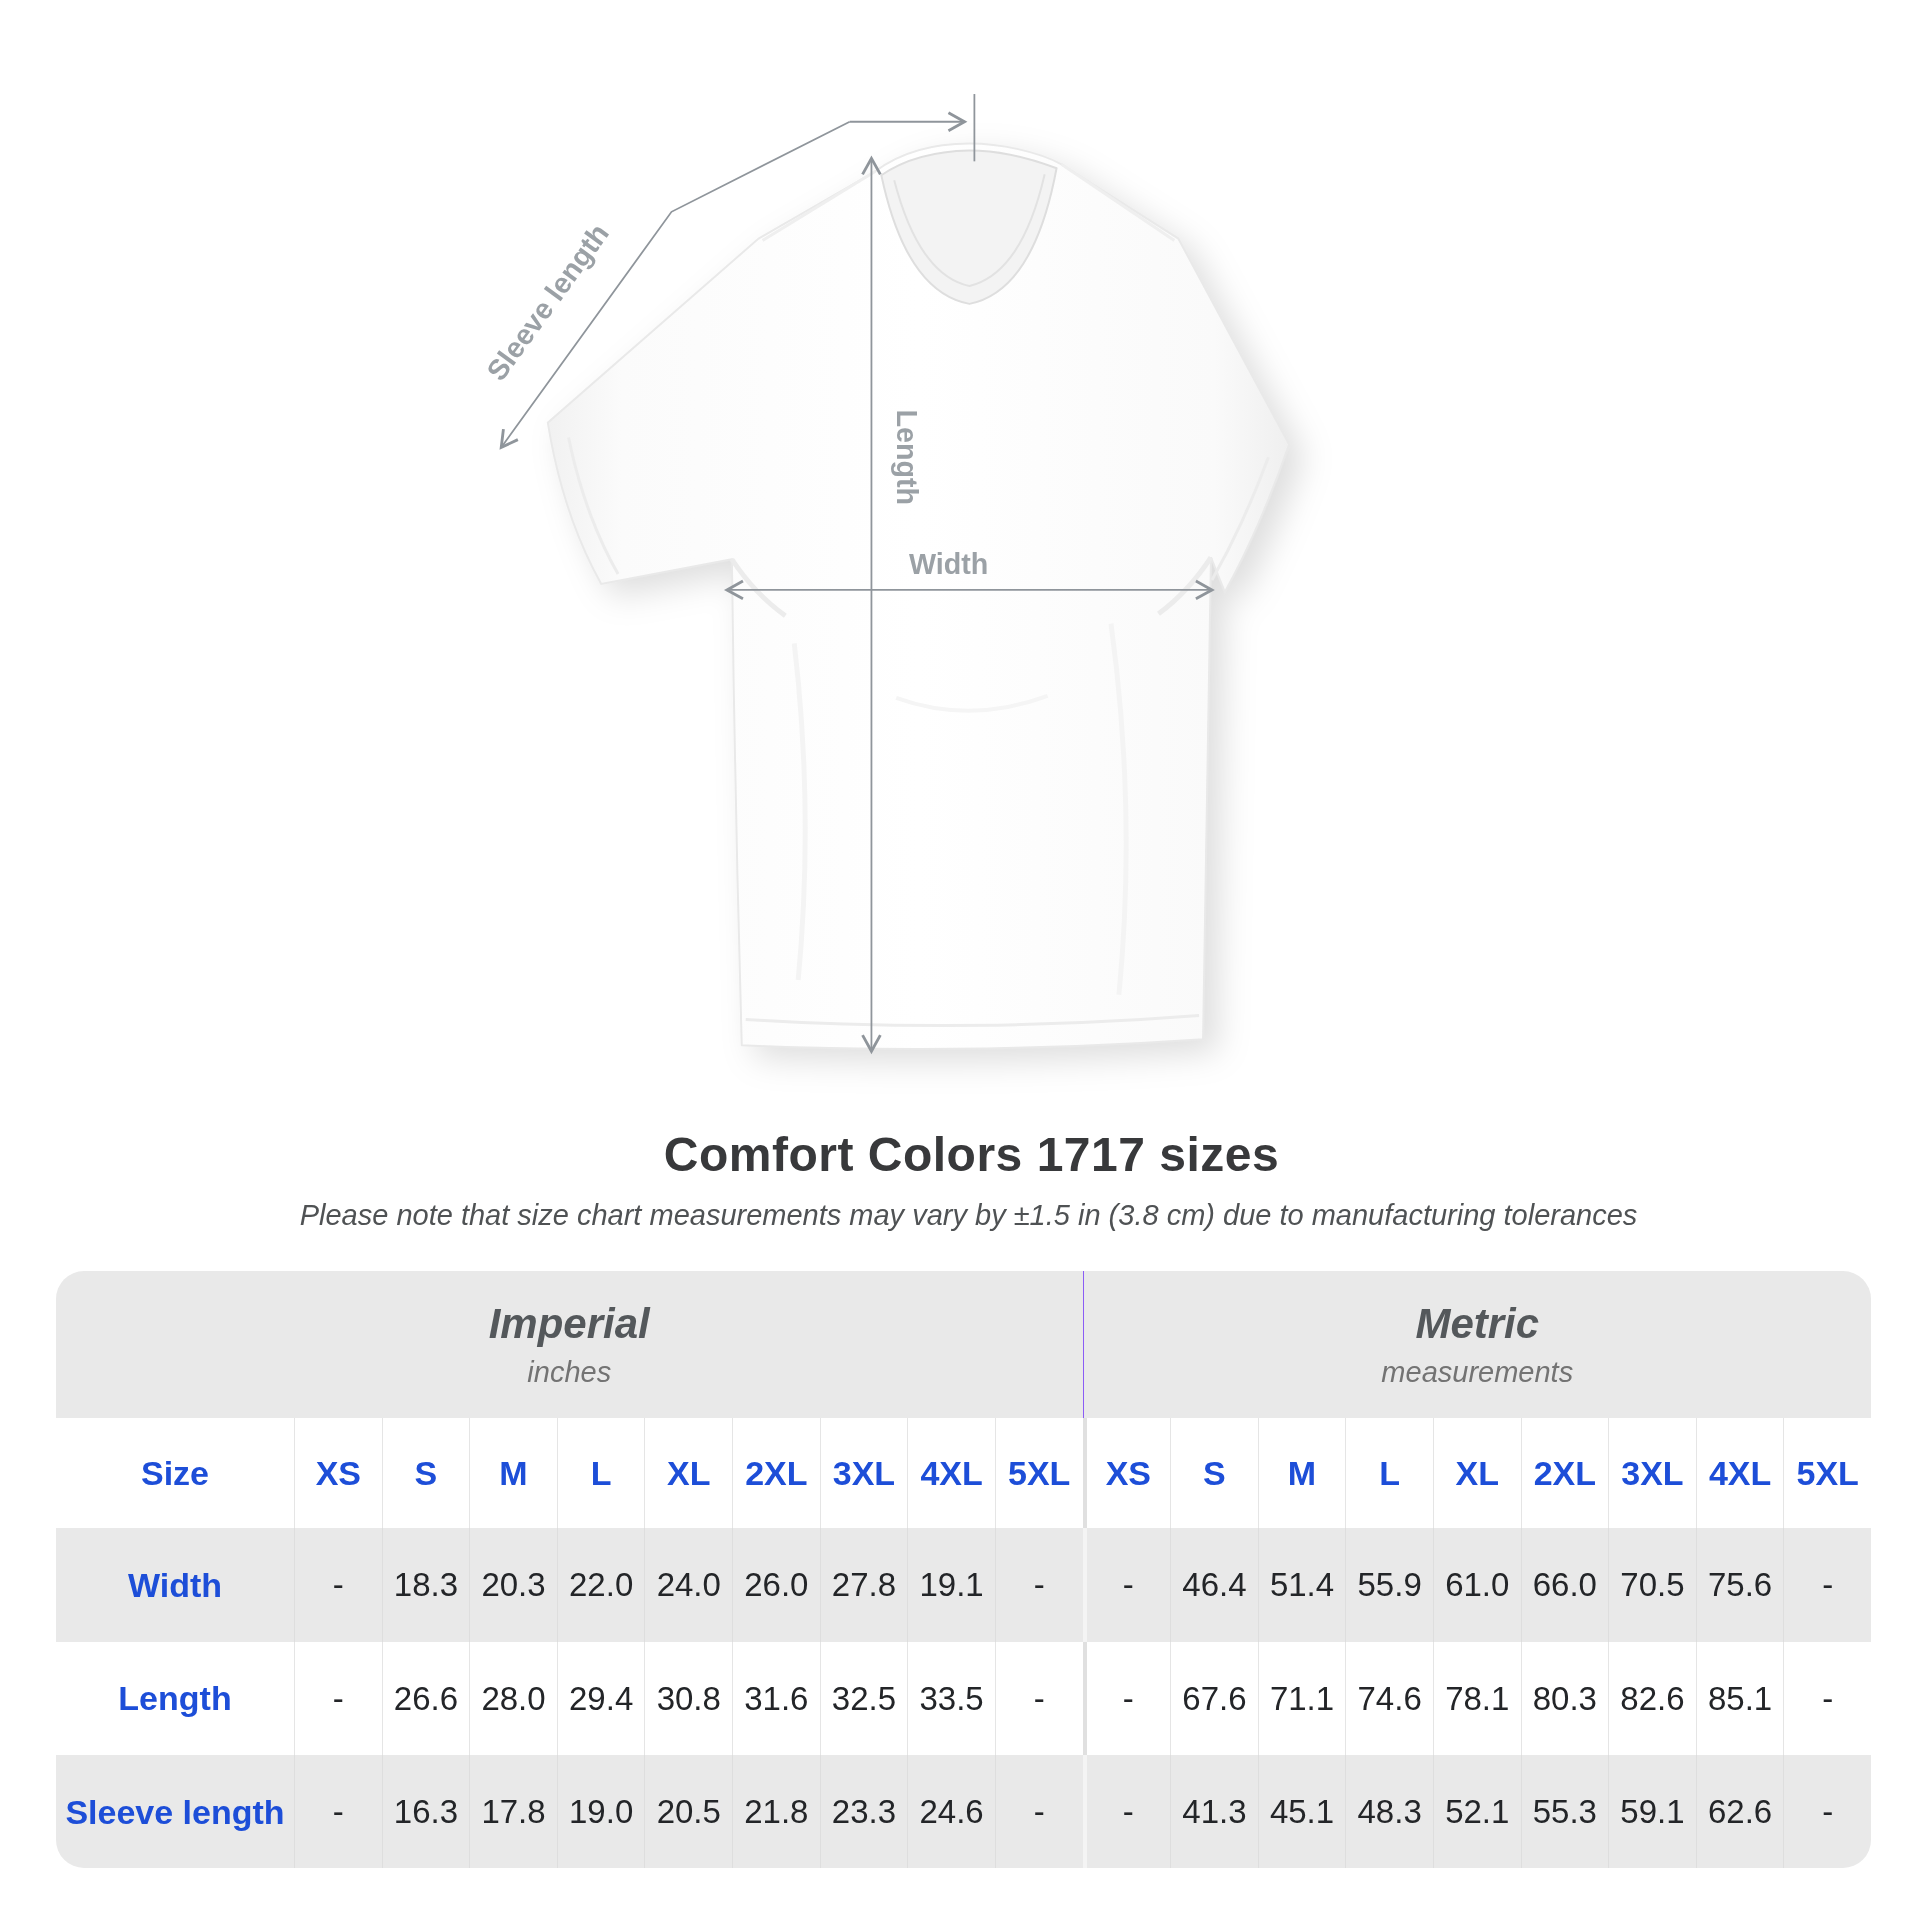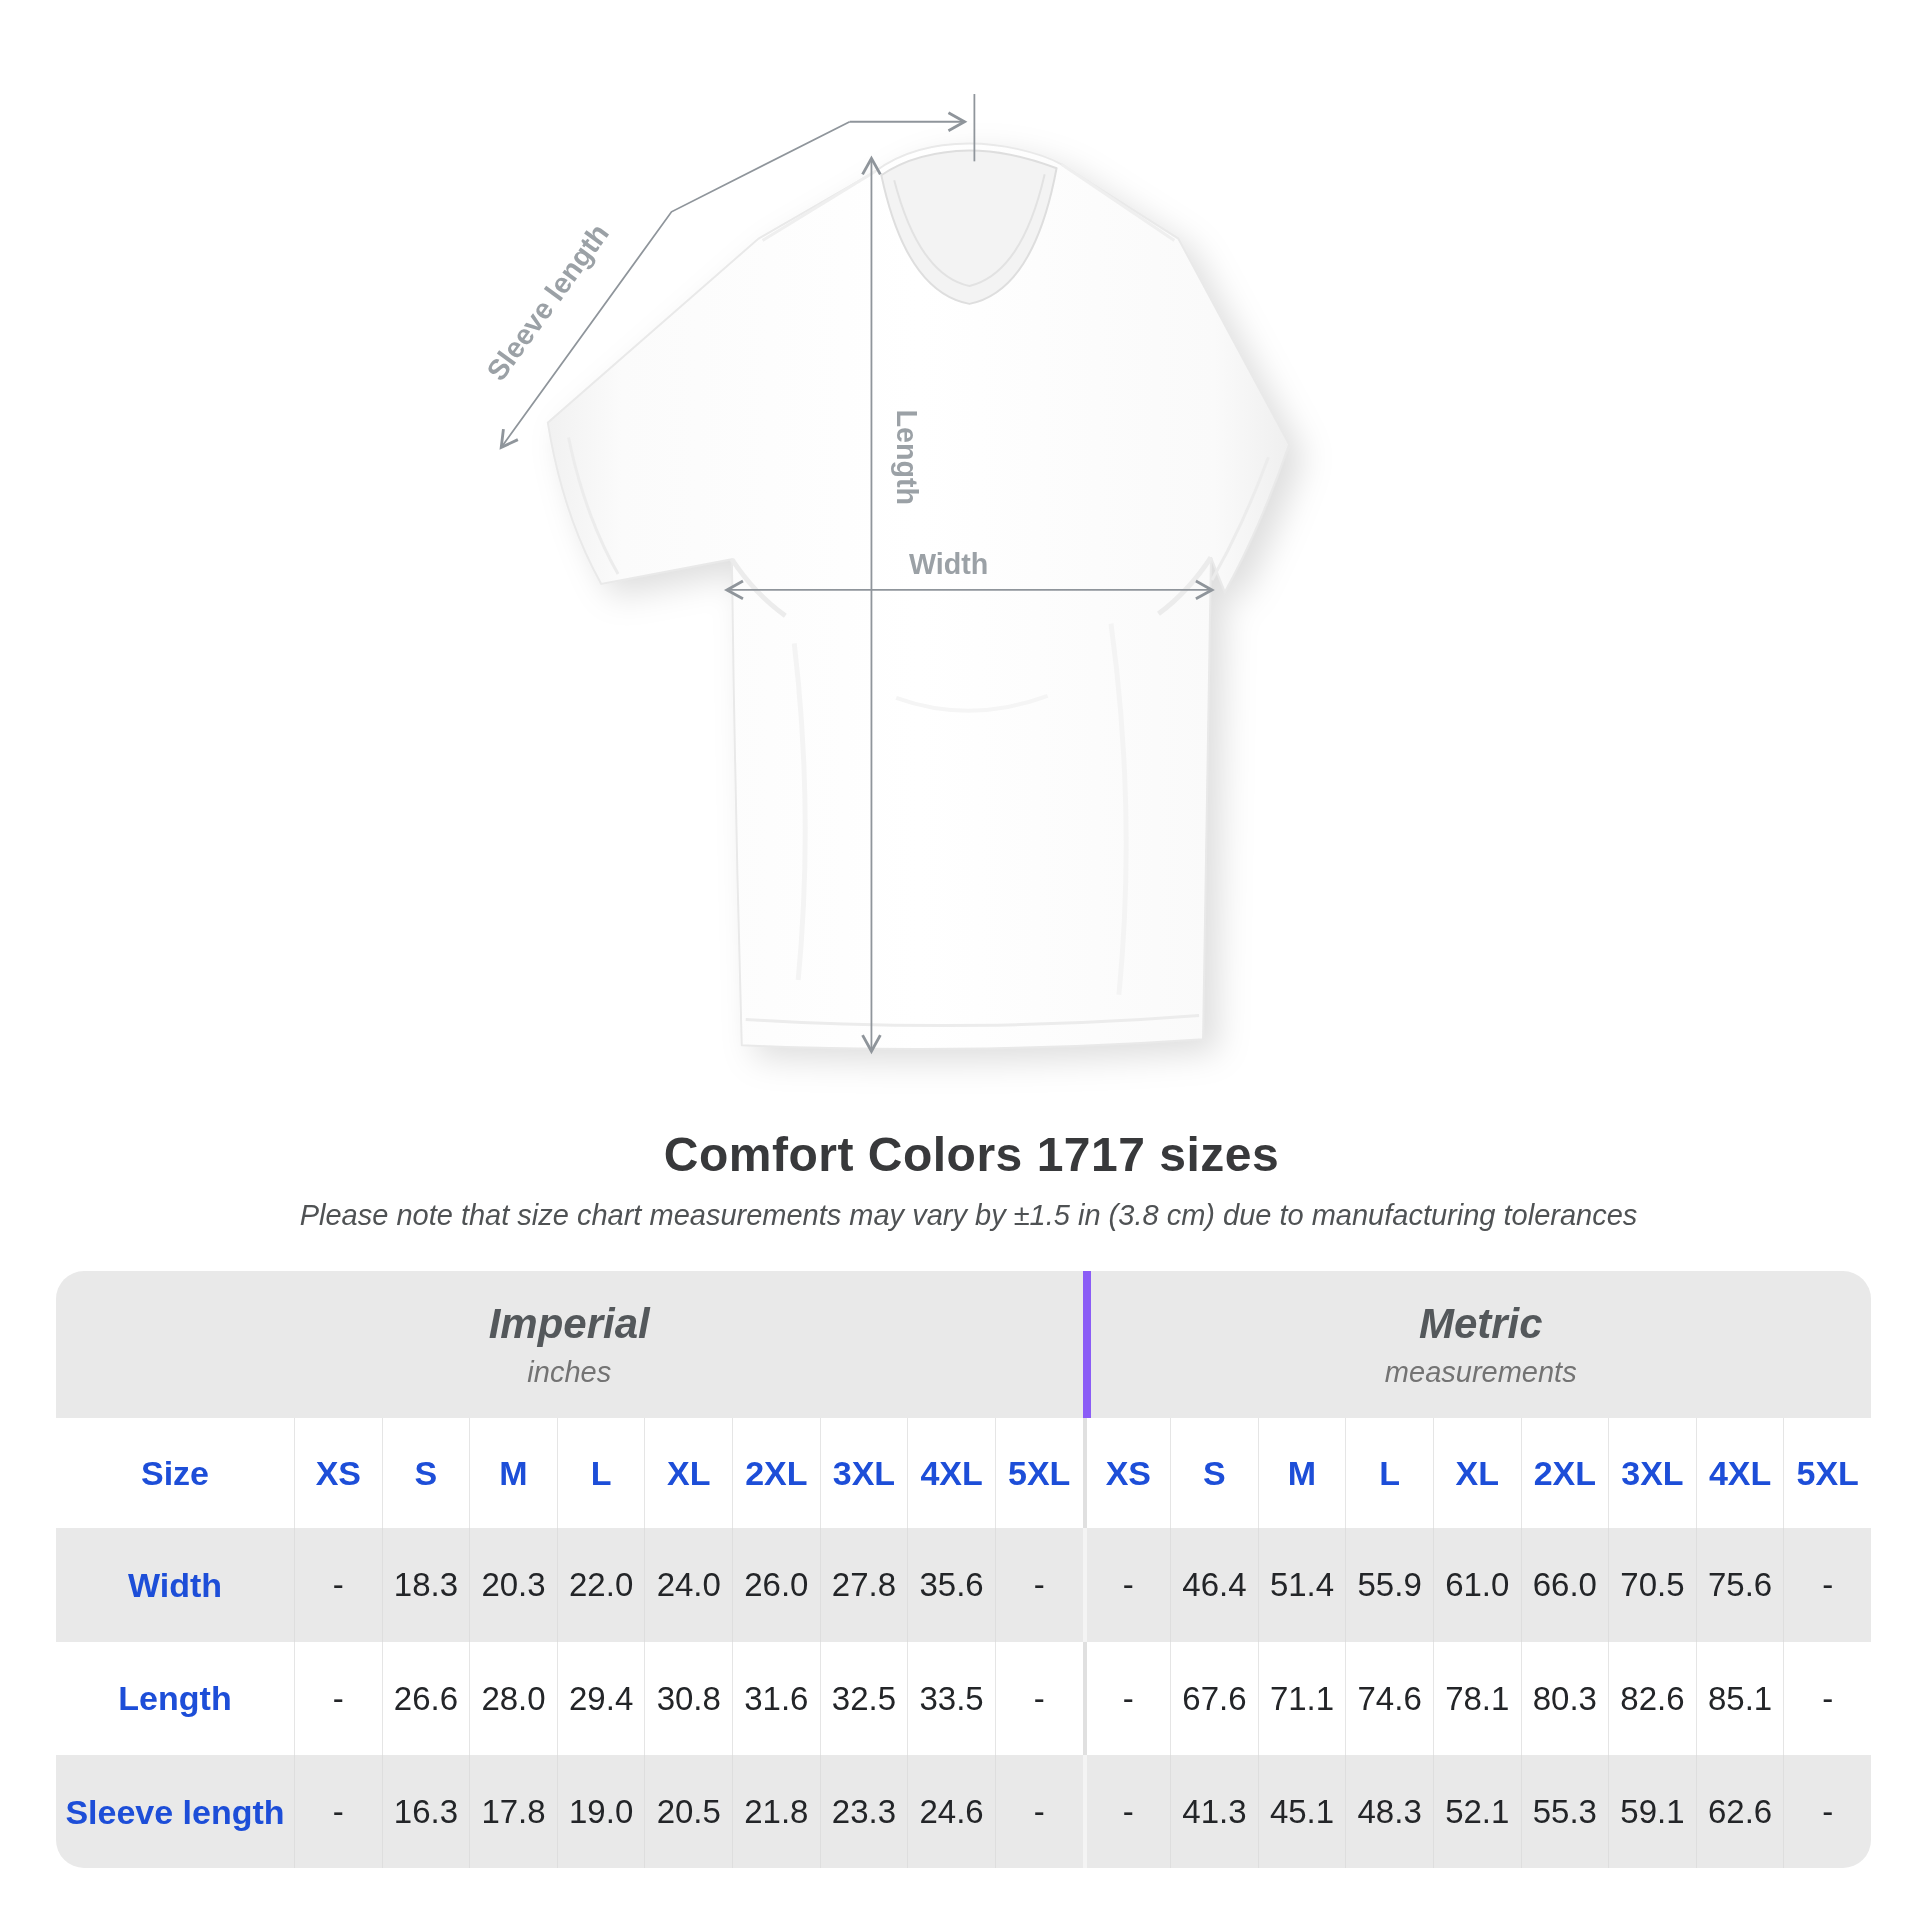--- a/index.html
+++ b/index.html
@@ -11,21 +11,21 @@
               font-size:48px;font-weight:bold;color:#38393b;letter-spacing:0.5px;}
   .page-subtitle{position:absolute;left:0;top:1194px;width:100%;margin:5px;text-align:center;
                  font-style:italic;font-size:29px;color:#4f5254;}
   .size-table{position:absolute;left:56px;top:1271px;width:1815px;height:597px;
               border-radius:28px;overflow:hidden;display:grid;
               grid-template-columns:238px repeat(18,1fr);
               grid-template-rows:147px 110px 114px 113px 114px;text-align:center;}
   .band{background:#e9e9e9;display:flex;flex-direction:column;align-items:center;
         justify-content:center;gap:8px;}
   .band-left{grid-column:1/11;}
-  .band-right{grid-column:11/20;border-left:8px solid #8b5cf6;}
+  .band-right{grid-column:11/20;border-left:1px solid #8b5cf6;}
   .unit-name{font-size:42px;font-weight:bold;font-style:italic;color:#54585b;}
   .unit-sub{font-size:29px;font-style:italic;color:#737373;}
   .c{display:flex;align-items:center;justify-content:center;}
   .w{background:#ffffff;}
   .g{background:#e9e9e9;}
   .hd{font-size:34px;font-weight:bold;color:#1d4ed8;}
   .val{font-size:33px;color:#232528;}
   .w.s{border-left:1px solid #e5e5e5;}
   .g.s{border-left:1px solid #dedede;}
   .w.m{border-left:4px solid #e0e0e0;}
@@ -134,21 +134,21 @@
     <div class="c w hd s">5XL</div>
 
     <div class="c g hd">Width</div>
     <div class="c g val s">-</div>
     <div class="c g val s">18.3</div>
     <div class="c g val s">20.3</div>
     <div class="c g val s">22.0</div>
     <div class="c g val s">24.0</div>
     <div class="c g val s">26.0</div>
     <div class="c g val s">27.8</div>
-    <div class="c g val s">35.6</div>
+    <div class="c g val s">19.1</div>
     <div class="c g val s">-</div>
     <div class="c g val m">-</div>
     <div class="c g val s">46.4</div>
     <div class="c g val s">51.4</div>
     <div class="c g val s">55.9</div>
     <div class="c g val s">61.0</div>
     <div class="c g val s">66.0</div>
     <div class="c g val s">70.5</div>
     <div class="c g val s">75.6</div>
     <div class="c g val s">-</div>

